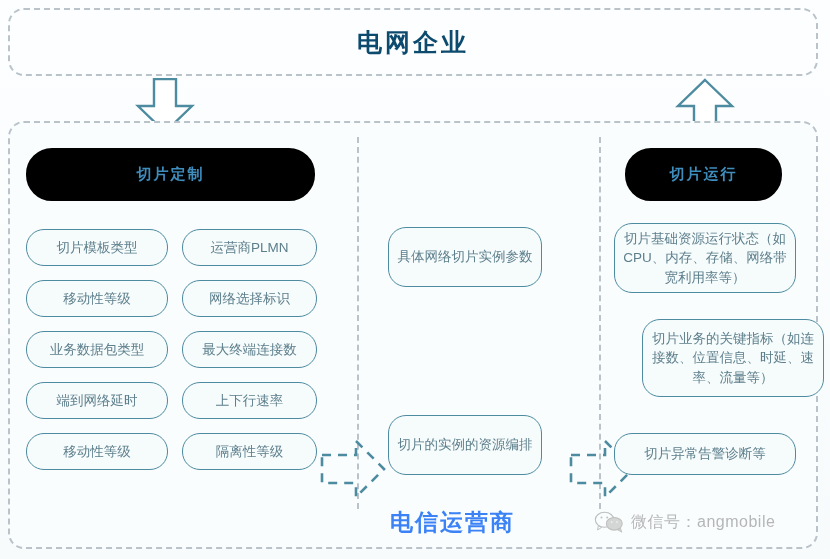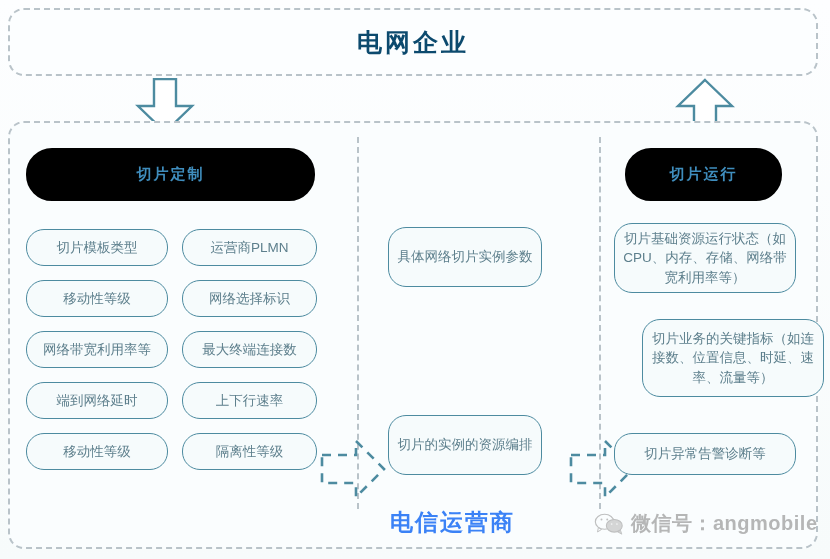--- a/index.html
+++ b/index.html
@@ -170,25 +170,24 @@
     left: 592px;
     top: 508px;
     display: flex;
     align-items: center;
     gap: 7px;
     opacity: 0.62;
   }
   .wechat-logo { width: 30px; height: 24px; }
   .wechat-logo svg { display: block; width: 100%; height: 100%; }
   .wm-text {
-    font-size: 20px;
+    font-size: 16px;
     color: #8b8b8b;
     letter-spacing: 0.5px;
     white-space: nowrap;
-    font-weight: bold;
   }
 </style>
 </head>
 <body>
 
 <div id="stage">
 
   <div class="top-band">
     <div class="top-title">电网企业</div>
   </div>
@@ -210,21 +209,21 @@
     <div class="col-divider" id="divider-1"></div>
     <div class="col-divider" id="divider-2"></div>
 
     <div class="column" id="col-custom">
       <div class="col-header">切片定制</div>
 
       <div class="pill left-a r0">切片模板类型</div>
       <div class="pill left-b r0">运营商PLMN</div>
       <div class="pill left-a r1">移动性等级</div>
       <div class="pill left-b r1">网络选择标识</div>
-      <div class="pill left-a r2">网络带宽利用率等</div>
+      <div class="pill left-a r2">业务数据包类型</div>
       <div class="pill left-b r2">最大终端连接数</div>
       <div class="pill left-a r3">端到网络延时</div>
       <div class="pill left-a r4">移动性等级</div>
       <div class="pill left-b r3">上下行速率</div>
       <div class="pill left-b r4">隔离性等级</div>
     </div>
 
     <div class="conn-arrow" id="conn-1">
       <svg viewBox="0 0 70 64" xmlns="http://www.w3.org/2000/svg">
         <polygon points="4,18 38,18 38,4 66,32 38,60 38,46 4,46" fill="none" stroke="#4d8ba0" stroke-width="2.6" stroke-dasharray="9 7" stroke-linejoin="miter"></polygon>

